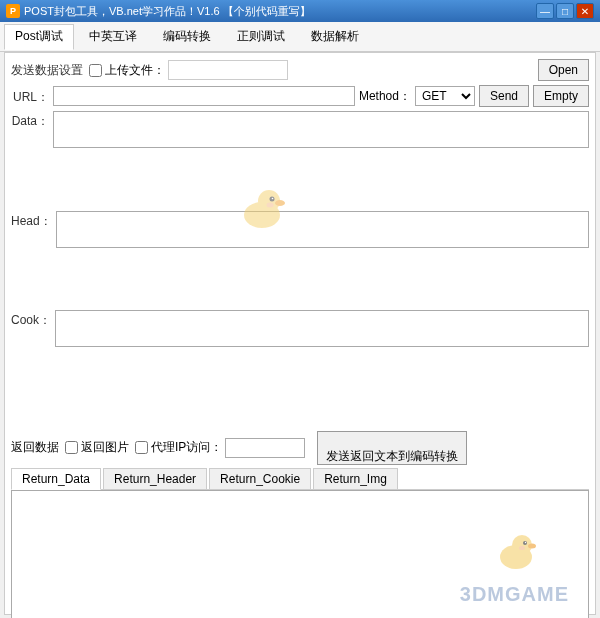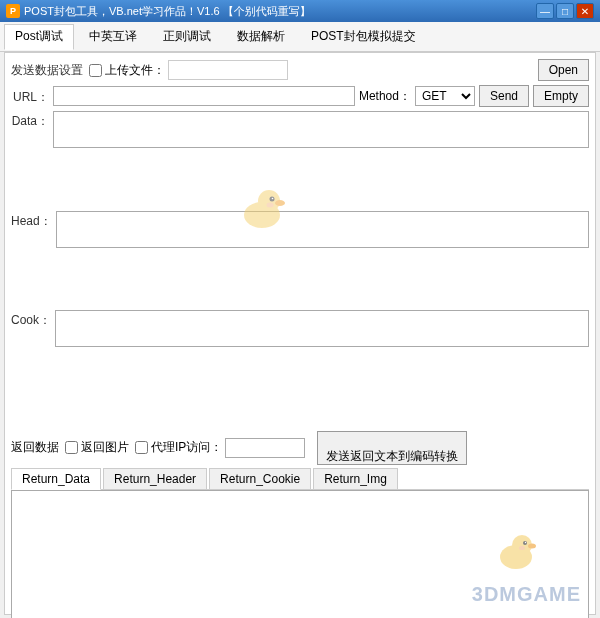--- a/index.html
+++ b/index.html
@@ -282,21 +282,21 @@
     }
 
     .return-textarea textarea {
       background: white;
     }
 
     
     .watermark {
       position: absolute;
       bottom: 8px;
-      right: 14px;
+      right: 26px;
       font-size: 20px;
       font-weight: bold;
       color: rgba(60,100,160,0.35);
       font-family: Arial, sans-serif;
       pointer-events: none;
       letter-spacing: 1px;
     }
   </style>
 </head>
 <body>
@@ -309,23 +309,23 @@
   <div class="title-controls">
     <button class="title-btn minimize">—</button>
     <button class="title-btn maximize">□</button>
     <button class="title-btn close">✕</button>
   </div>
 </div>
 
 <div class="menu-bar">
   <div class="menu-tab active">Post调试</div>
   <div class="menu-tab">中英互译</div>
+  <div class="menu-tab">编码转换</div>
   <div class="menu-tab">正则调试</div>
   <div class="menu-tab">数据解析</div>
-  <div class="menu-tab">POST封包模拟提交</div>
 </div>
 
 <div class="main-content" style="position:relative;">
 
   <div class="send-settings-row">
     <span class="send-settings-label">发送数据设置</span>
     <div class="checkbox-group">
       <input type="checkbox" style="">
       <label class="file-upload-label">上传文件：</label>
       <input type="text" class="file-input" style="">

